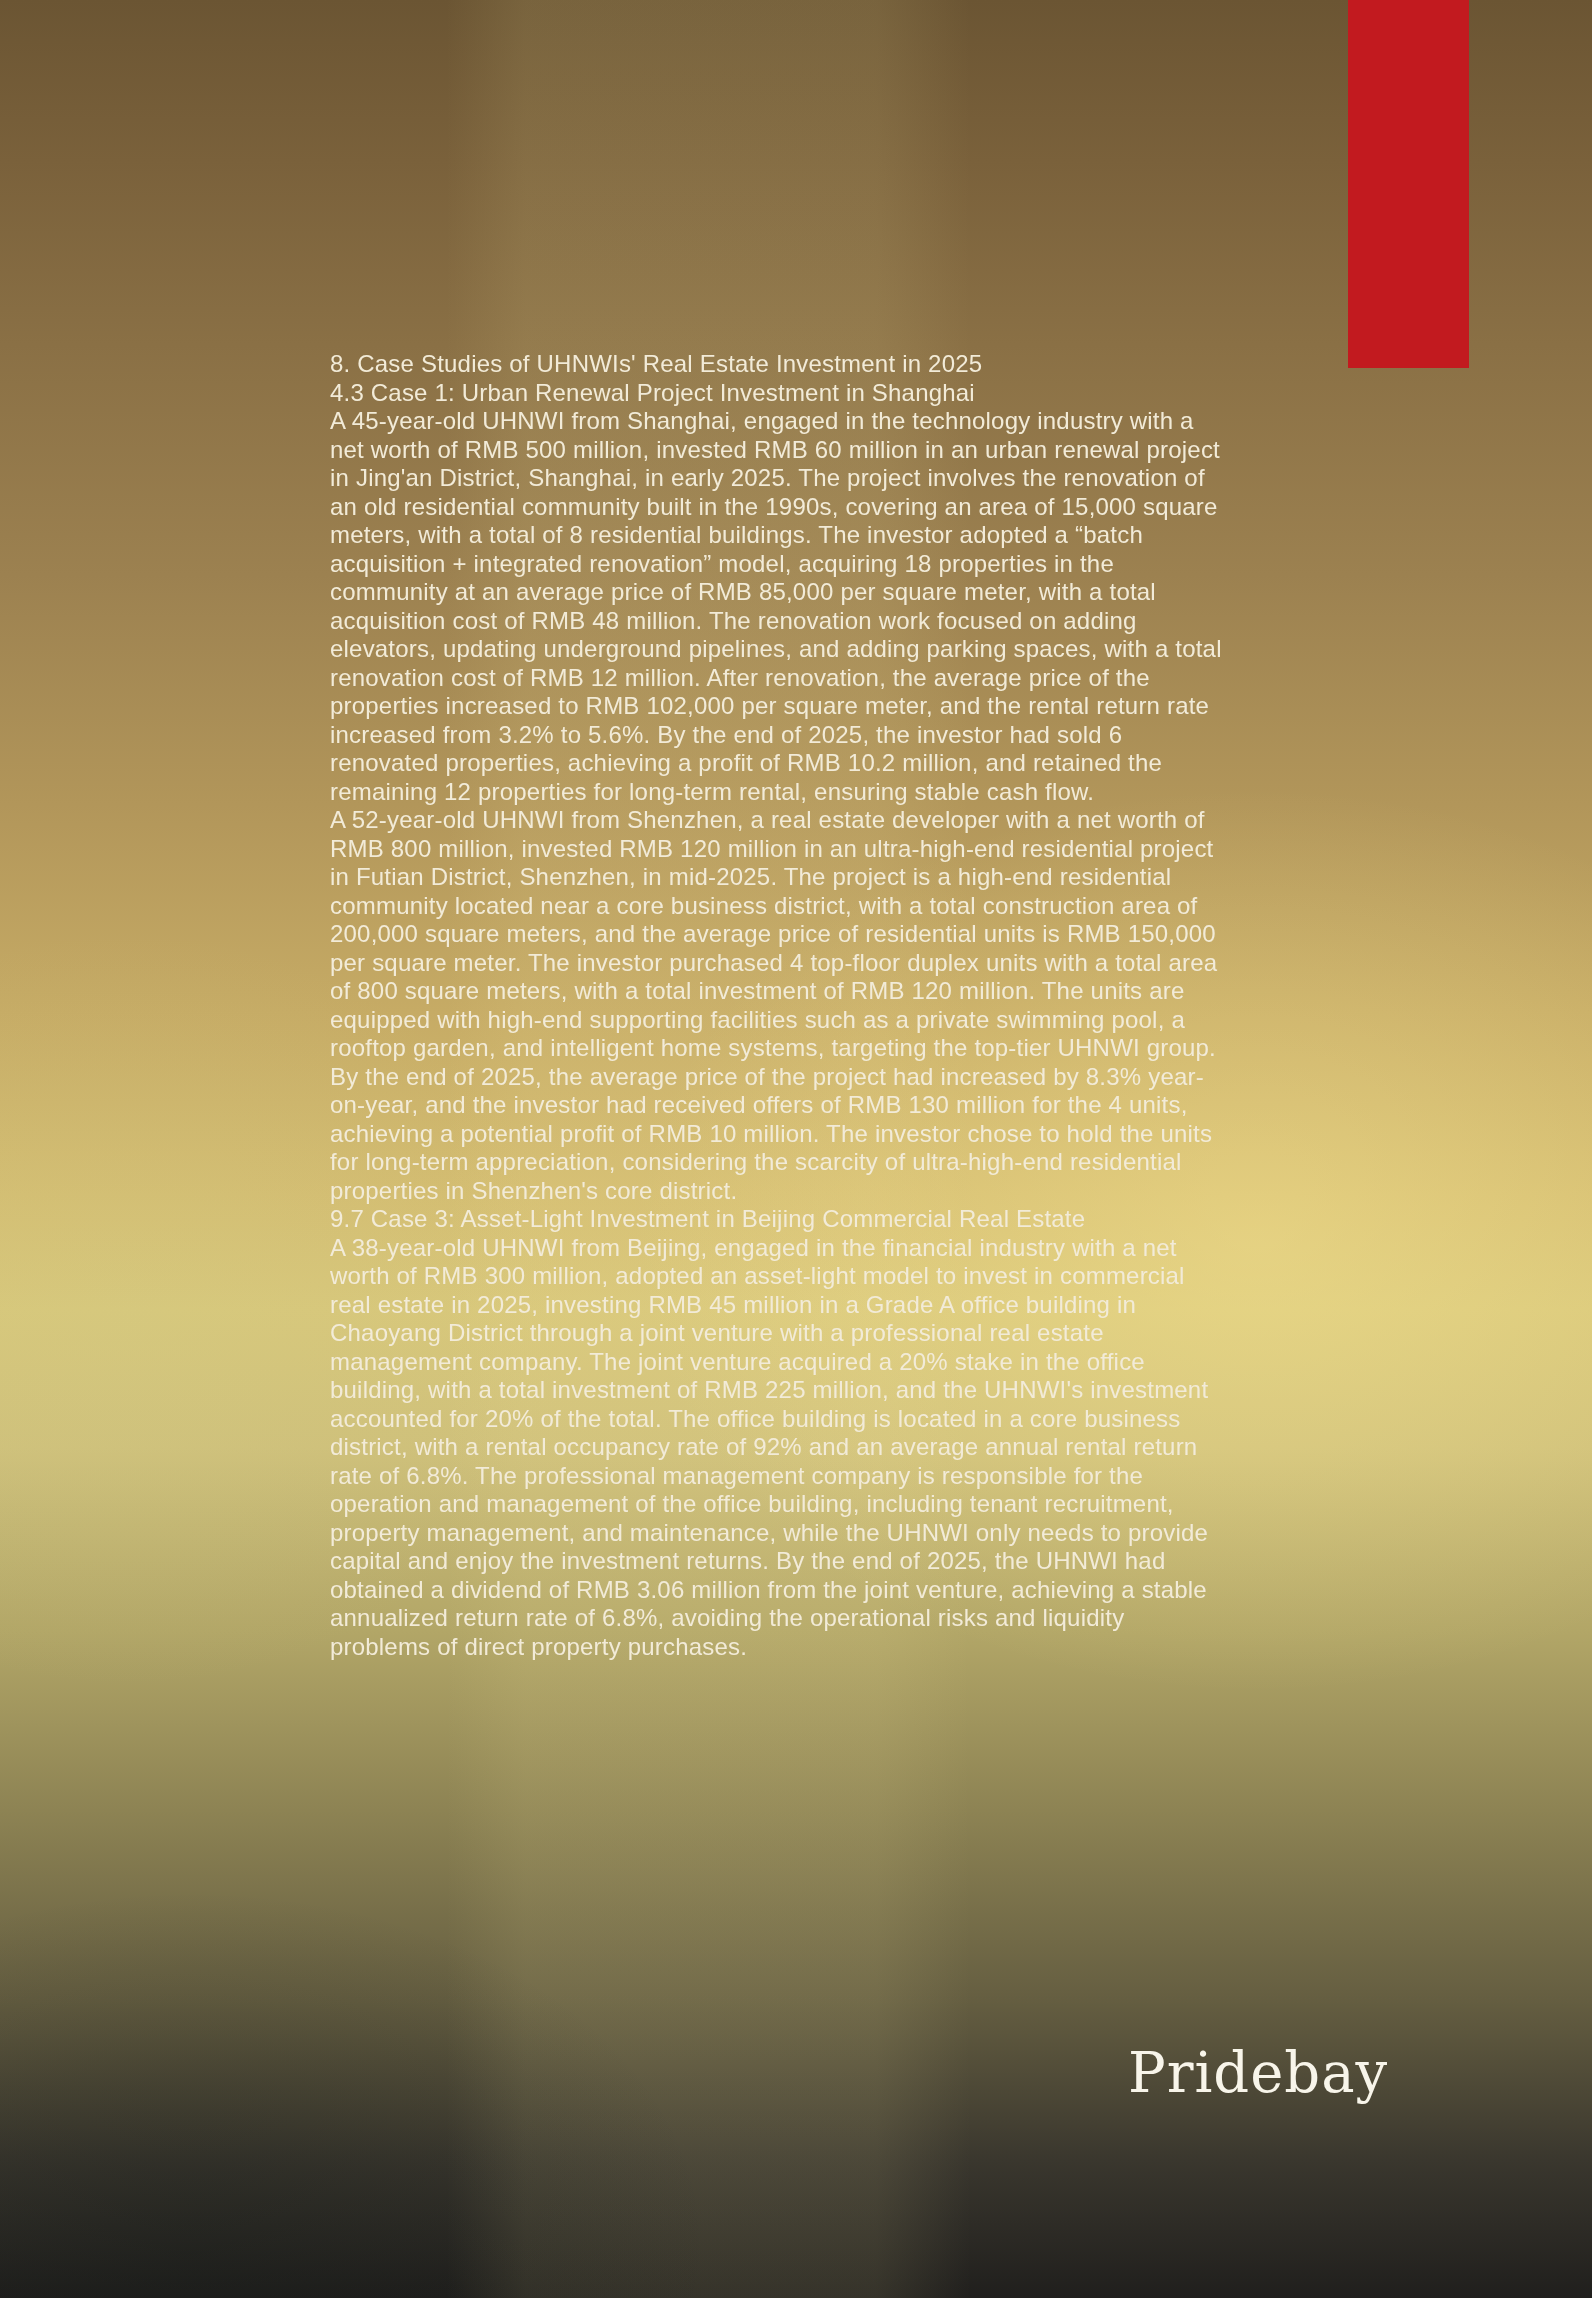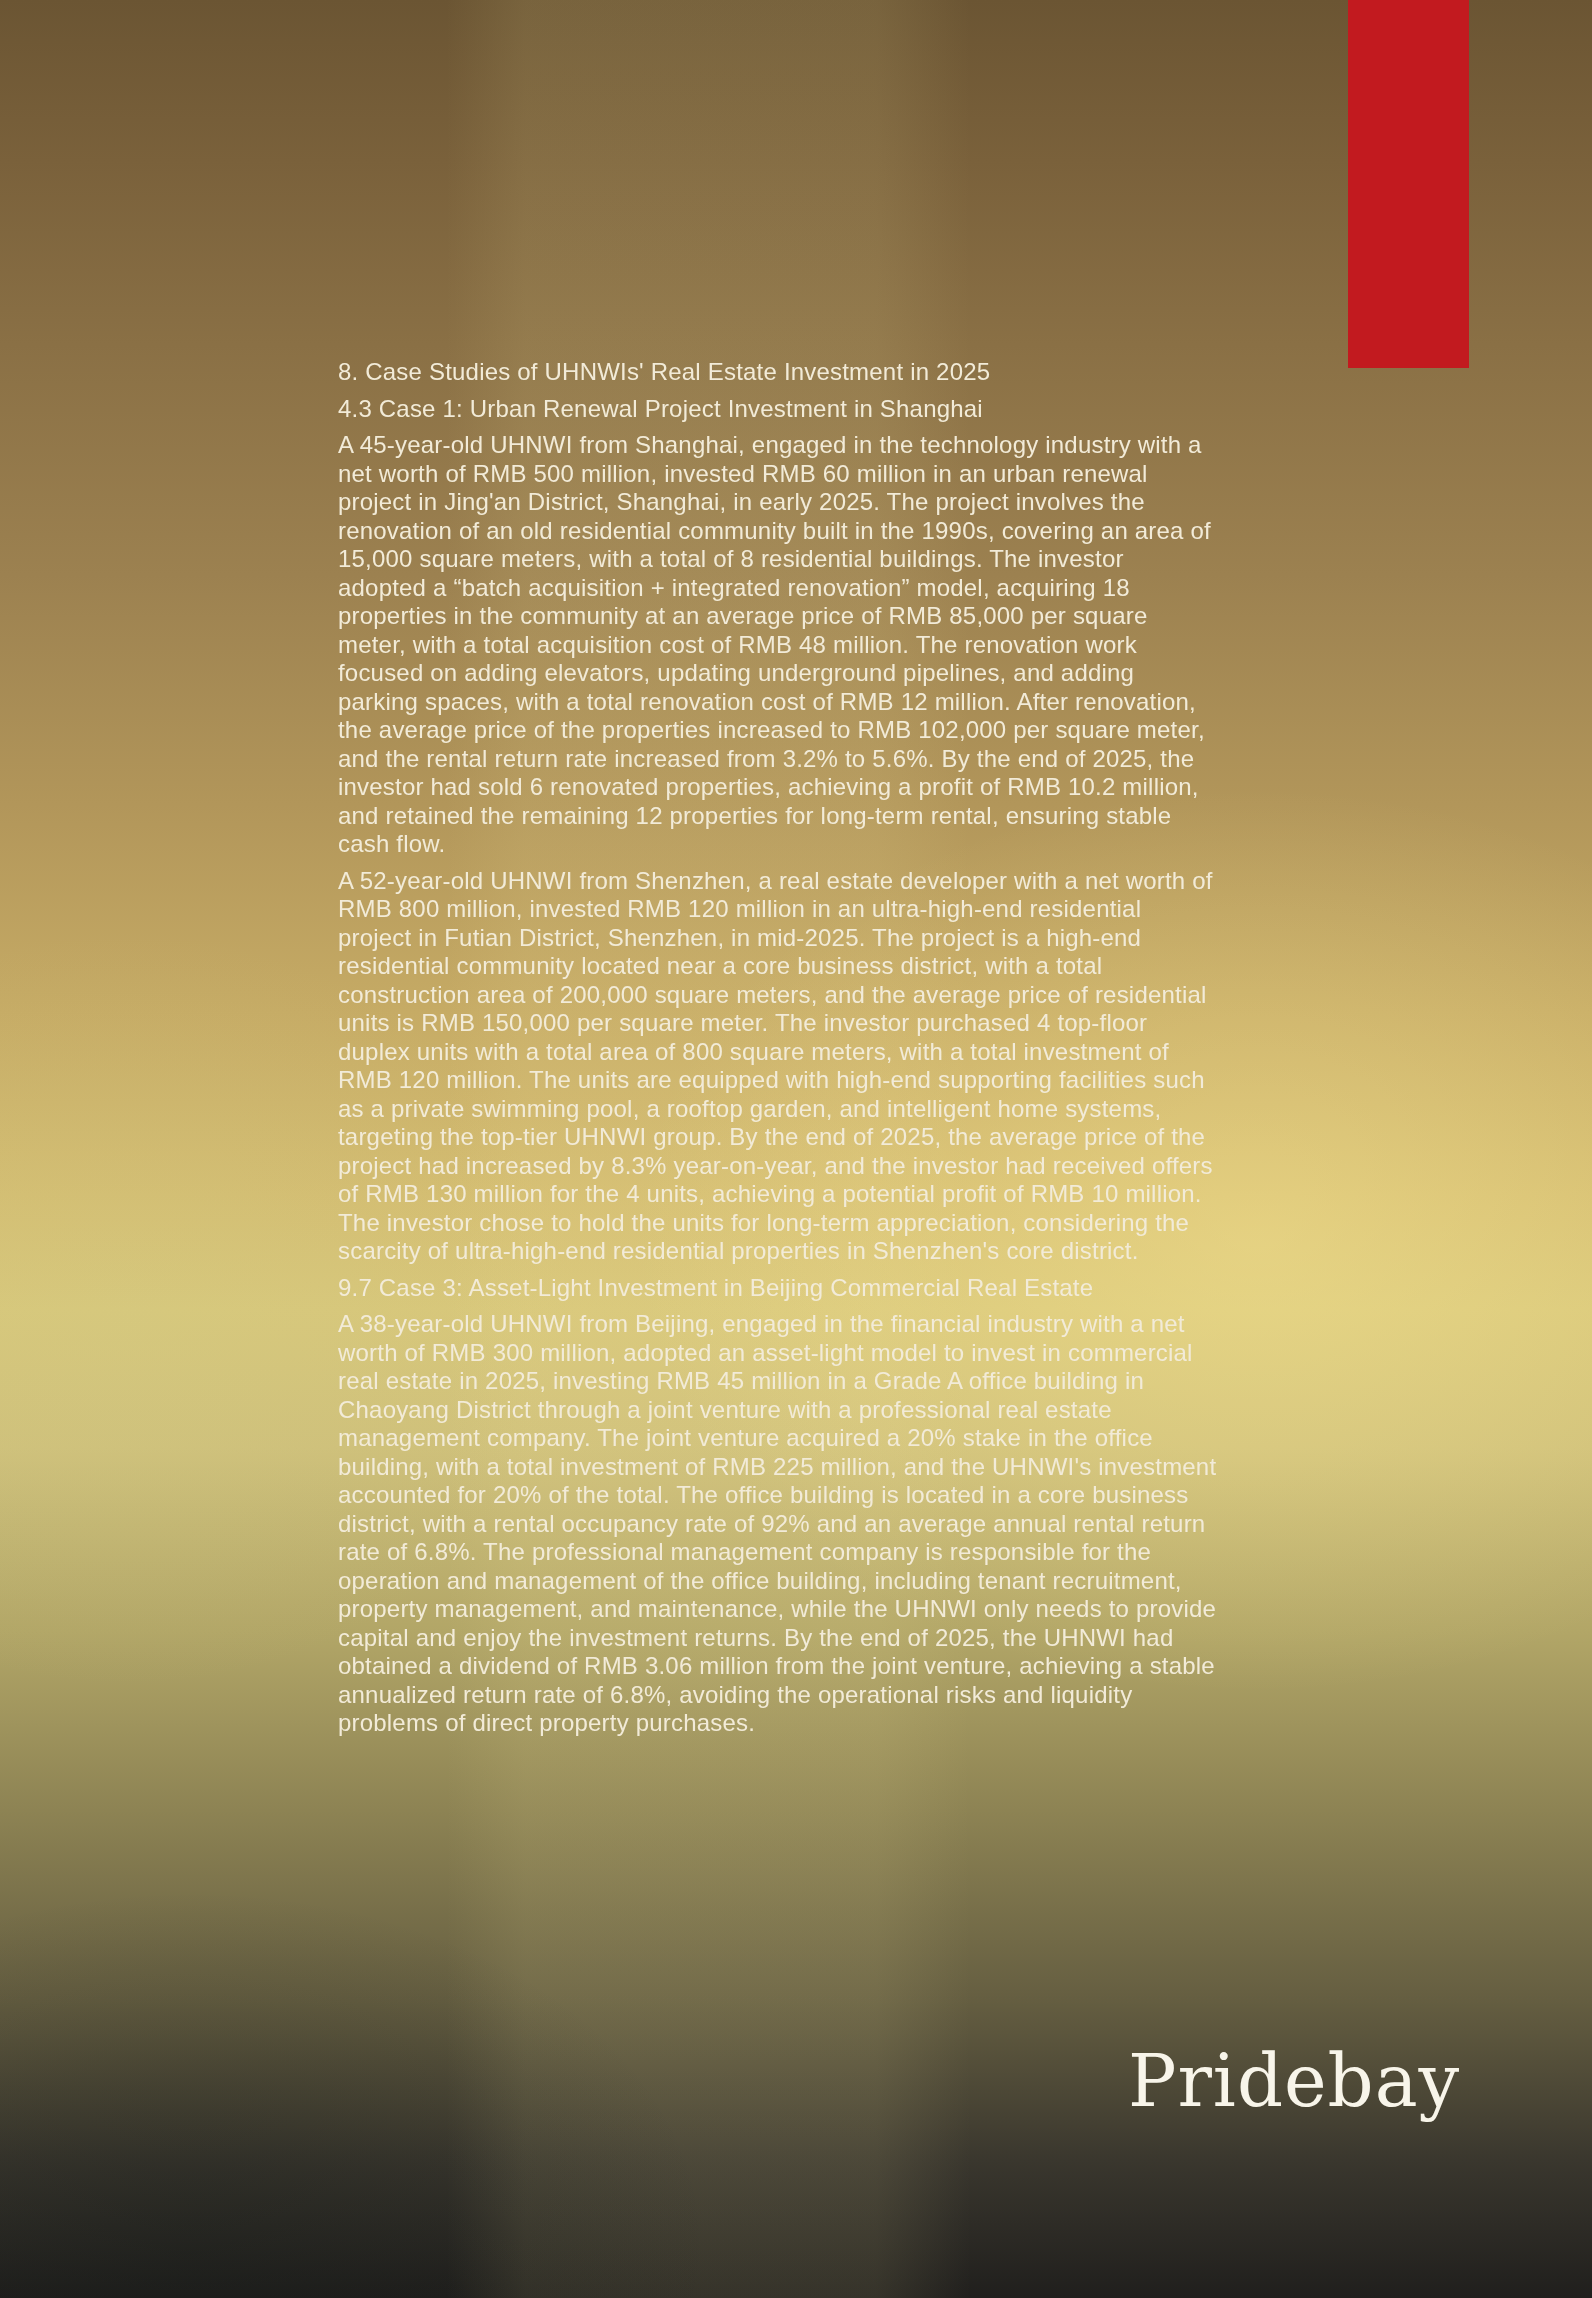--- a/index.html
+++ b/index.html
@@ -52,30 +52,30 @@
     left: 330px;
     top: 350px;
     width: 896px;
     color: #f2ebd8;
     font-size: 24px;
     line-height: 28.5px;
     letter-spacing: 0.2px;
     text-align: left;
   }
   .text-block p {
-    margin: 8px;
+    margin: 0;
     padding: 0;
   }
   .brand {
     position: absolute;
     left: 1128px;
     top: 2042px;
     color: #f8f5ea;
     font-family: "DejaVu Serif", "Liberation Serif", serif;
-    font-size: 72px;
+    font-size: 56px;
     font-weight: 400;
     letter-spacing: 1px;
     line-height: 1.1;
   }
 </style>
 </head>
 <body>
 
 <div class="canvas">
   <div class="bg-fx"></div>

